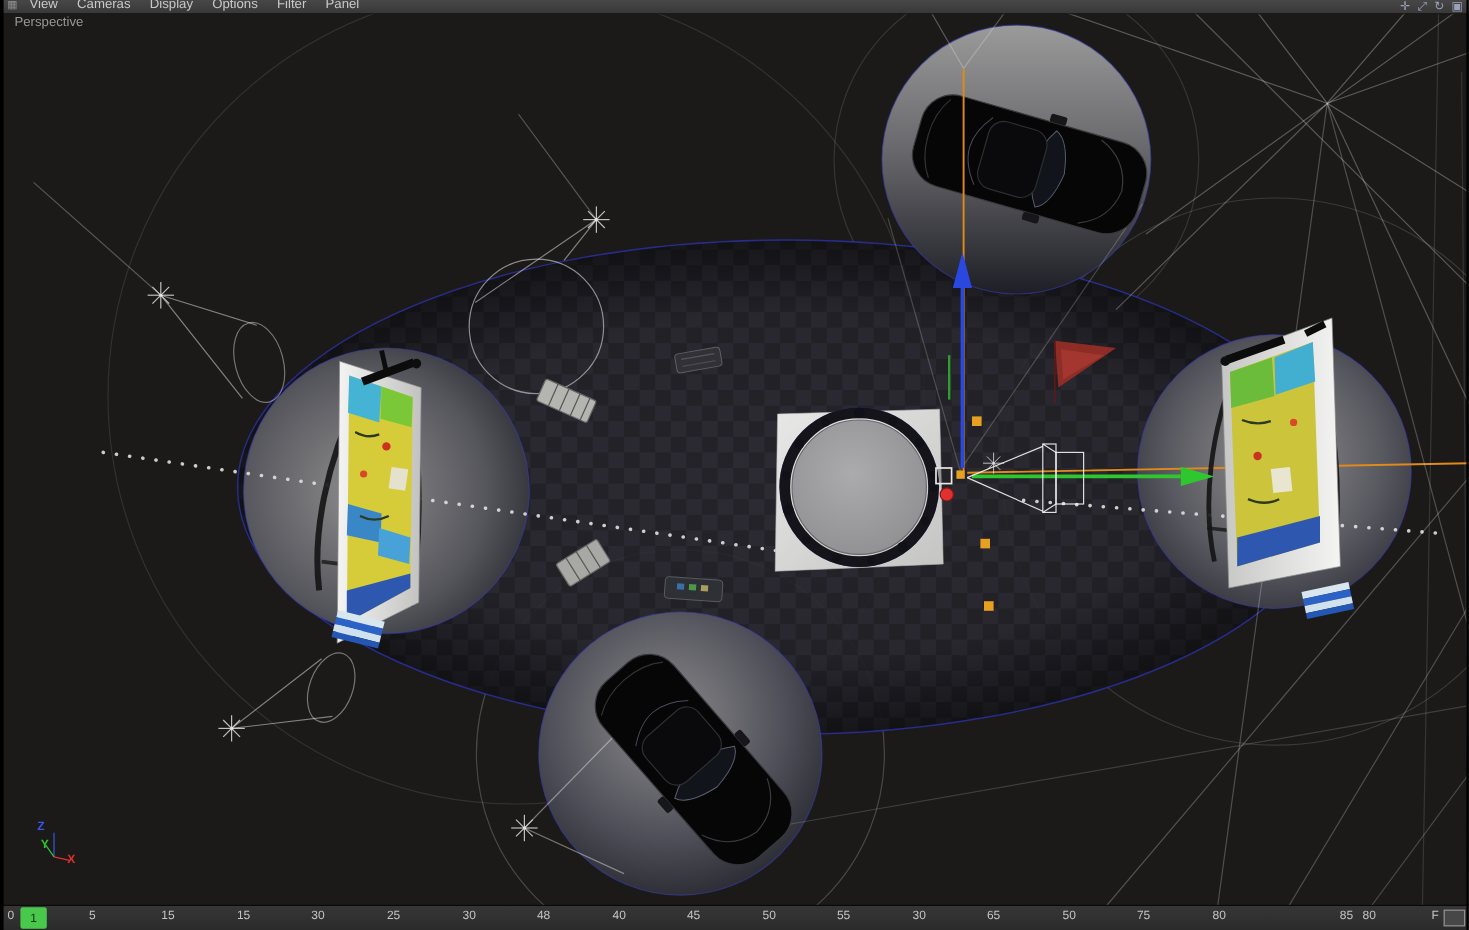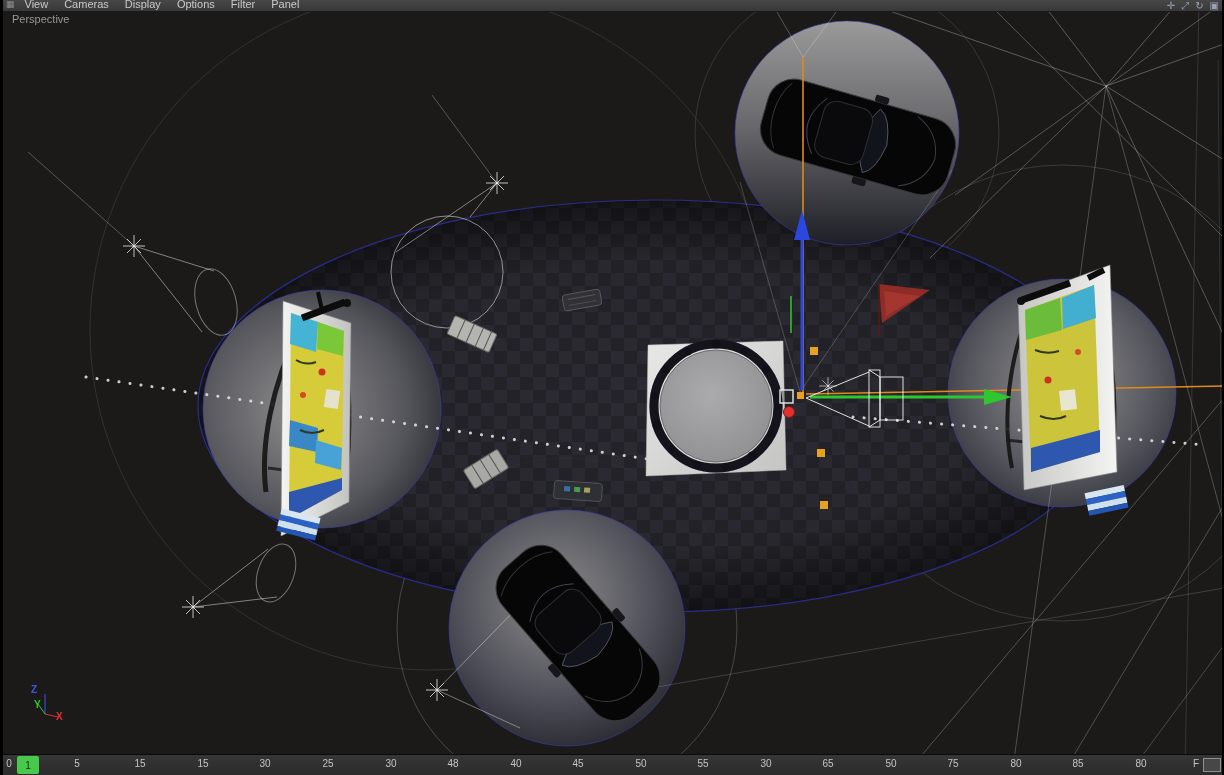--- a/index.html
+++ b/index.html
@@ -369,21 +369,21 @@
     <span class="tick" style="left:453px">48</span>
     <span class="tick" style="left:516px">40</span>
     <span class="tick" style="left:578px">45</span>
     <span class="tick" style="left:641px">50</span>
     <span class="tick" style="left:703px">55</span>
     <span class="tick" style="left:766px">30</span>
     <span class="tick" style="left:828px">65</span>
     <span class="tick" style="left:891px">50</span>
     <span class="tick" style="left:953px">75</span>
     <span class="tick" style="left:1016px">80</span>
-    <span class="tick" style="left:1078px">85</span>
+    <span class="tick" style="left:1122px">85</span>
     <span class="tick" style="left:1141px">80</span>
     <div class="playhead">
       <span>1</span>
     </div>
     <span class="tick" style="left:1196px">F</span>
     <div class="end-box"></div>
   </div>
 
   <div class="edge-left"></div>
   <div class="edge-right"></div>

